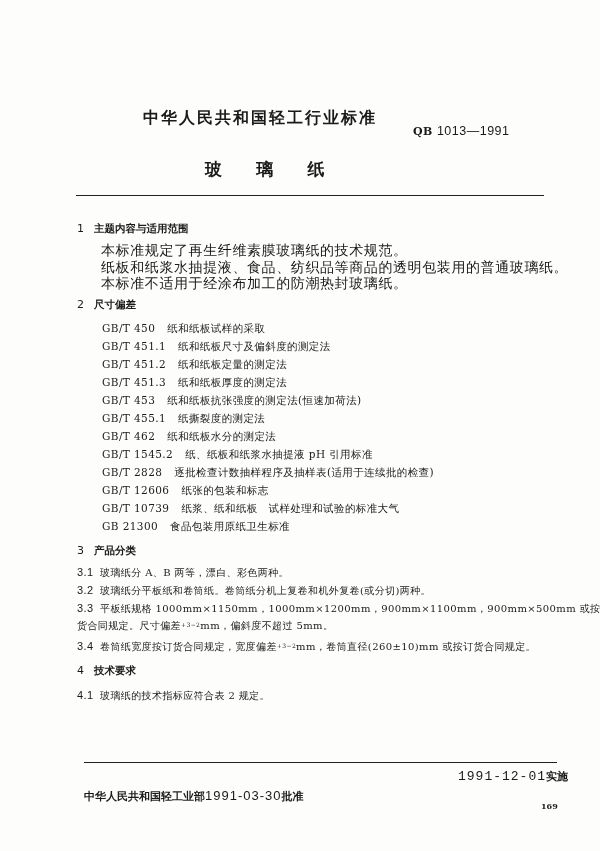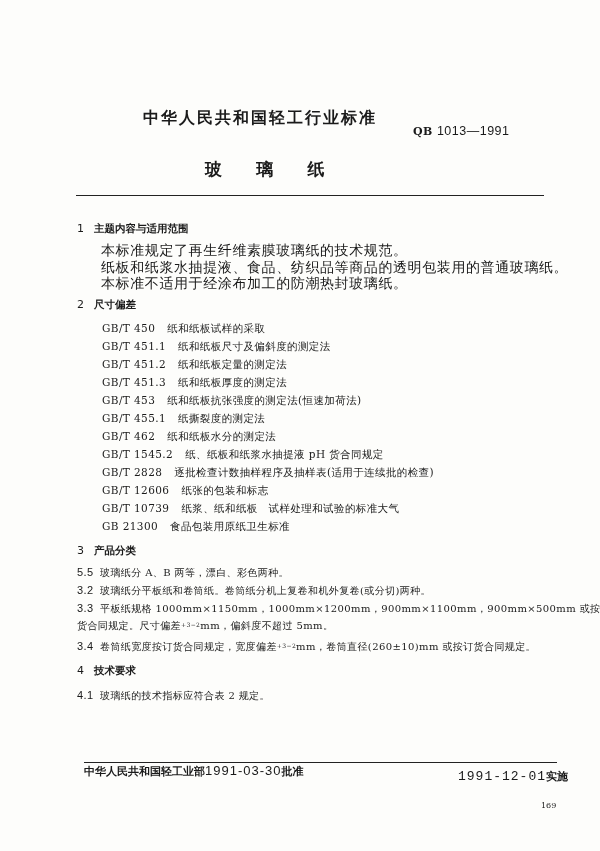--- a/index.html
+++ b/index.html
@@ -16,25 +16,25 @@
   .rule.top { top: 195px; }
   .rule.bottom { top: 762px; width: 473px; left: 84px; border-top-width: 1.4px; }
   .h { font-family: "DejaVu Sans", sans-serif; font-weight: bold; font-size: 10.5px; left: 77px; }
   .h .n { display: inline-block; width: 17px; font-weight: normal; font-size: 11px; }
   .p { font-size: 14px; left: 101px; letter-spacing: 0.6px; }
   .ref { font-size: 10.5px; left: 102px; letter-spacing: 0.4px; }
   .ref .c { display: inline-block; margin-right: 12px; }
   .cl { font-size: 10px; left: 77px; letter-spacing: 0.4px; }
   .cl .n { display: inline-block; width: 23px; font-family: "Liberation Sans", sans-serif; font-size: 11px; }
   .frac { font-size: 6px; vertical-align: 2px; }
-  .foot-left { left: 84px; top: 763px; font-family: "DejaVu Sans", sans-serif; font-weight: bold; font-size: 11px; text-align: right; }
+  .foot-left { left: 84px; top: 788px; font-family: "DejaVu Sans", sans-serif; font-weight: bold; font-size: 11px; text-align: right; }
   .foot-left .d { font-family: "Liberation Sans", sans-serif; font-weight: normal; font-size: 13px; letter-spacing: 1px; }
   .foot-right { left: 458px; top: 769px; font-size: 11px; font-family: "DejaVu Sans", sans-serif; font-weight: bold; }
   .foot-right .d { font-family: Liberation Mono, monospace; font-weight: normal; font-size: 13px; letter-spacing: 1px; }
-  .page { left: 541px; top: 801px; font-size: 8px; }
+  .page { left: 541px; top: 801px; font-size: 8px; font-weight: bold; }
 </style>
 </head>
 <body>
 
 <div>
   <div class="abs org">中华人民共和国轻工行业标准</div>
   <div class="abs code"><b>QB</b> <span>1013—1991</span></div>
   <div class="abs title">玻 璃 纸</div>
   <div class="rule top"></div>
 
@@ -44,28 +44,28 @@
   <div class="abs p" style="top:275px">本标准不适用于经涂布加工的防潮热封玻璃纸。</div>
 
   <div class="abs h" style="top:298px"><span class="n">2</span><span>尺寸偏差</span></div>
   <div class="abs ref" style="top:322px"><span class="c">GB/T 450</span><span>纸和纸板试样的采取</span></div>
   <div class="abs ref" style="top:340px"><span class="c">GB/T 451.1</span><span>纸和纸板尺寸及偏斜度的测定法</span></div>
   <div class="abs ref" style="top:358px"><span class="c">GB/T 451.2</span><span>纸和纸板定量的测定法</span></div>
   <div class="abs ref" style="top:376px"><span class="c">GB/T 451.3</span><span>纸和纸板厚度的测定法</span></div>
   <div class="abs ref" style="top:394px"><span class="c">GB/T 453</span><span>纸和纸板抗张强度的测定法(恒速加荷法)</span></div>
   <div class="abs ref" style="top:412px"><span class="c">GB/T 455.1</span><span>纸撕裂度的测定法</span></div>
   <div class="abs ref" style="top:430px"><span class="c">GB/T 462</span><span>纸和纸板水分的测定法</span></div>
-  <div class="abs ref" style="top:448px"><span class="c">GB/T 1545.2</span><span>纸、纸板和纸浆水抽提液 pH 货合同规定</span></div>
+  <div class="abs ref" style="top:448px"><span class="c">GB/T 1545.2</span><span>纸、纸板和纸浆水抽提液 pH 引用标准</span></div>
   <div class="abs ref" style="top:466px"><span class="c">GB/T 2828</span><span>逐批检查计数抽样程序及抽样表(适用于连续批的检查)</span></div>
   <div class="abs ref" style="top:484px"><span class="c">GB/T 12606</span><span>纸张的包装和标志</span></div>
   <div class="abs ref" style="top:502px"><span class="c">GB/T 10739</span><span>纸浆、纸和纸板　试样处理和试验的标准大气</span></div>
   <div class="abs ref" style="top:520px"><span class="c">GB 21300</span><span>食品包装用原纸卫生标准</span></div>
 
   <div class="abs h" style="top:544px"><span class="n">3</span><span>产品分类</span></div>
-  <div class="abs cl" style="top:566px"><span class="n">5.5</span><span>玻璃纸分 A、B 两等，漂白、彩色两种。</span></div>
+  <div class="abs cl" style="top:566px"><span class="n">3.1</span><span>玻璃纸分 A、B 两等，漂白、彩色两种。</span></div>
   <div class="abs cl" style="top:584px"><span class="n">3.2</span><span>玻璃纸分平板纸和卷筒纸。卷筒纸分机上复卷和机外复卷(或分切)两种。</span></div>
   <div class="abs cl" style="top:602px"><span class="n">3.3</span><span>平板纸规格 1000mm×1150mm，1000mm×1200mm，900mm×1100mm，900mm×500mm 或按订</span></div>
   <div class="abs cl" style="top:619px"><span>货合同规定。尺寸偏差</span><span class="frac">+3−2</span><span>mm，偏斜度不超过 5mm。</span></div>
   <div class="abs cl" style="top:640px"><span class="n">3.4</span><span>卷筒纸宽度按订货合同规定，宽度偏差</span><span class="frac">+3−2</span><span>mm，卷筒直径(260±10)mm 或按订货合同规定。</span></div>
 
   <div class="abs h" style="top:664px"><span class="n">4</span><span>技术要求</span></div>
   <div class="abs cl" style="top:689px"><span class="n">4.1</span><span>玻璃纸的技术指标应符合表 2 规定。</span></div>
 
   <div class="rule bottom"></div>
   <div class="abs foot-left"><span>中华人民共和国轻工业部</span><span class="d">1991-03-30</span><span>批准</span></div>

